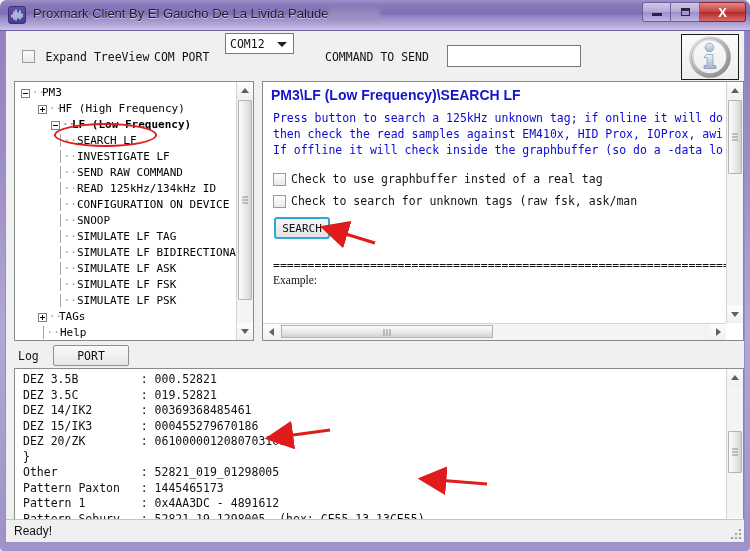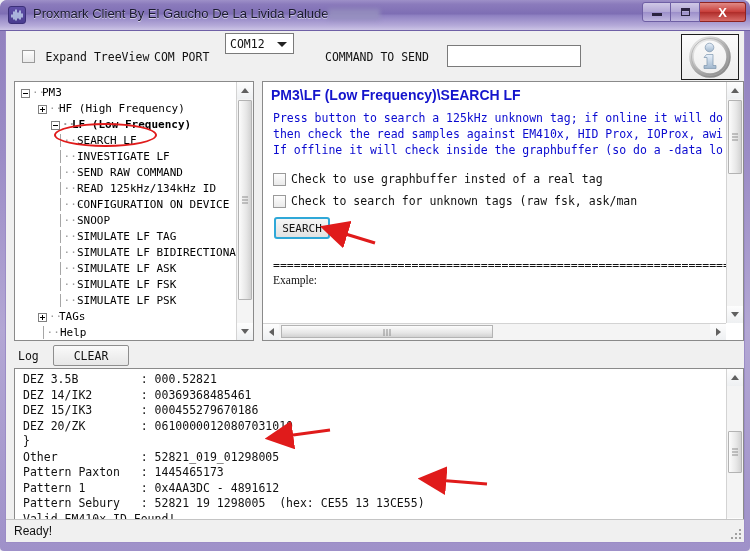--- a/index.html
+++ b/index.html
@@ -582,26 +582,27 @@
             <span class="hgrip"><i></i><i></i><i></i></span>
           </div>
           <div class="hsb-arrow" style="right:0;">
               <span class="tri-rt"></span>
             </div>
         </div>
       </div>
 
       <div class="logbar">
         <div class="log-lbl">Log</div>
-        <div class="clearbtn">CLEAR</div>
+        <div class="clearbtn">PORT</div>
       </div>
 
       <div class="logpanel">
         <div class="log-inner" id="log-root">
             <div class="logline">DEZ 3.5B         : 000.52821</div>
+            <div class="logline">DEZ 3.5C         : 019.52821</div>
             <div class="logline">DEZ 14/IK2       : 00369368485461</div>
             <div class="logline">DEZ 15/IK3       : 000455279670186</div>
             <div class="logline">DEZ 20/ZK        : 06100000120807031010</div>
             <div class="logline">}</div>
             <div class="logline">Other            : 52821_019_01298005</div>
             <div class="logline">Pattern Paxton   : 1445465173</div>
             <div class="logline">Pattern 1        : 0x4AA3DC - 4891612</div>
             <div class="logline">Pattern Sebury   : 52821 19 1298005  (hex: CE55 13 13CE55)</div>
             <div class="logline">Valid EM410x ID Found!</div>
           </div>

